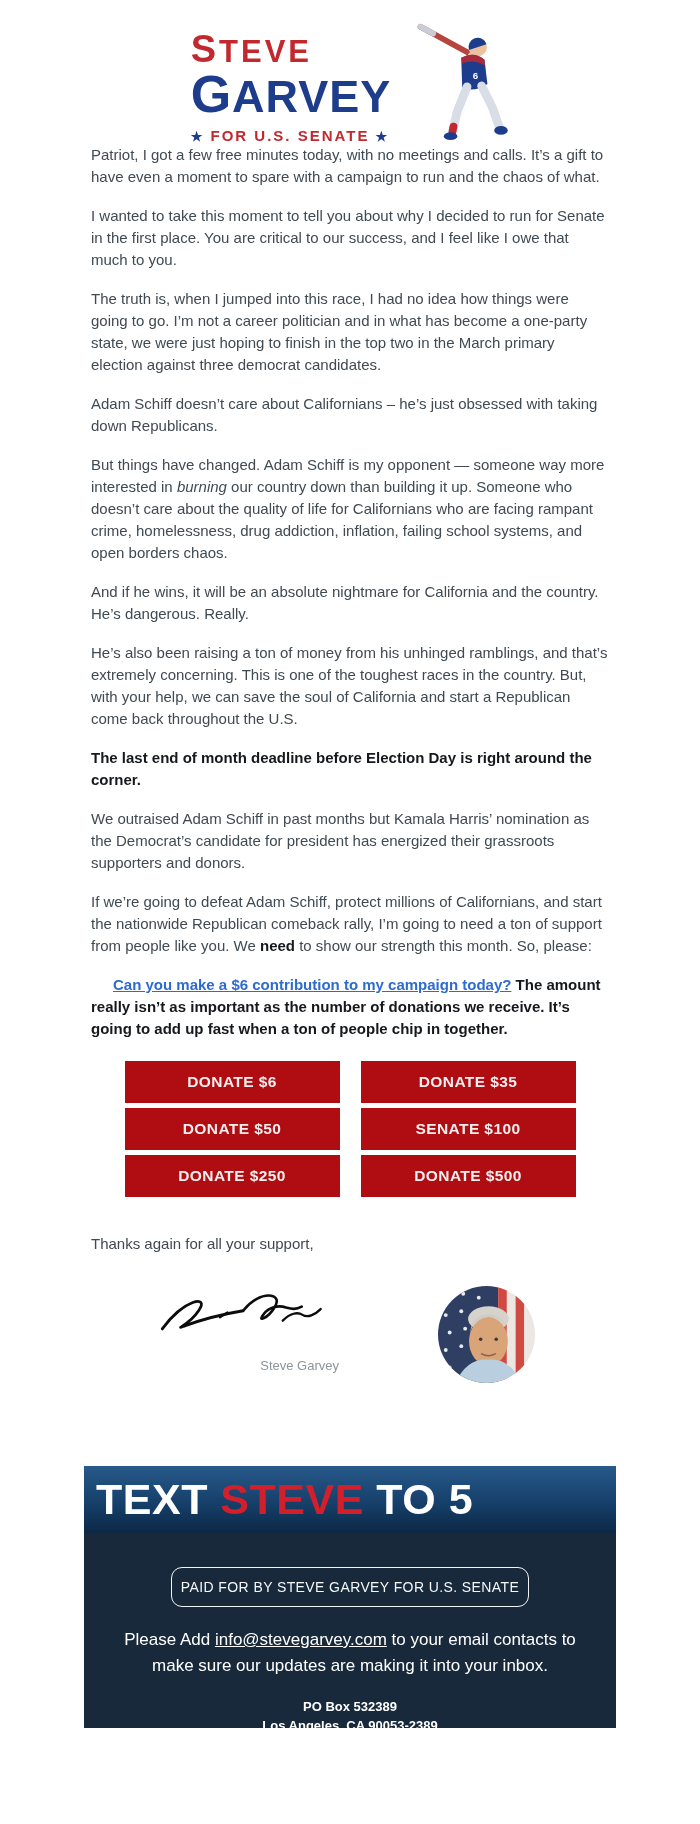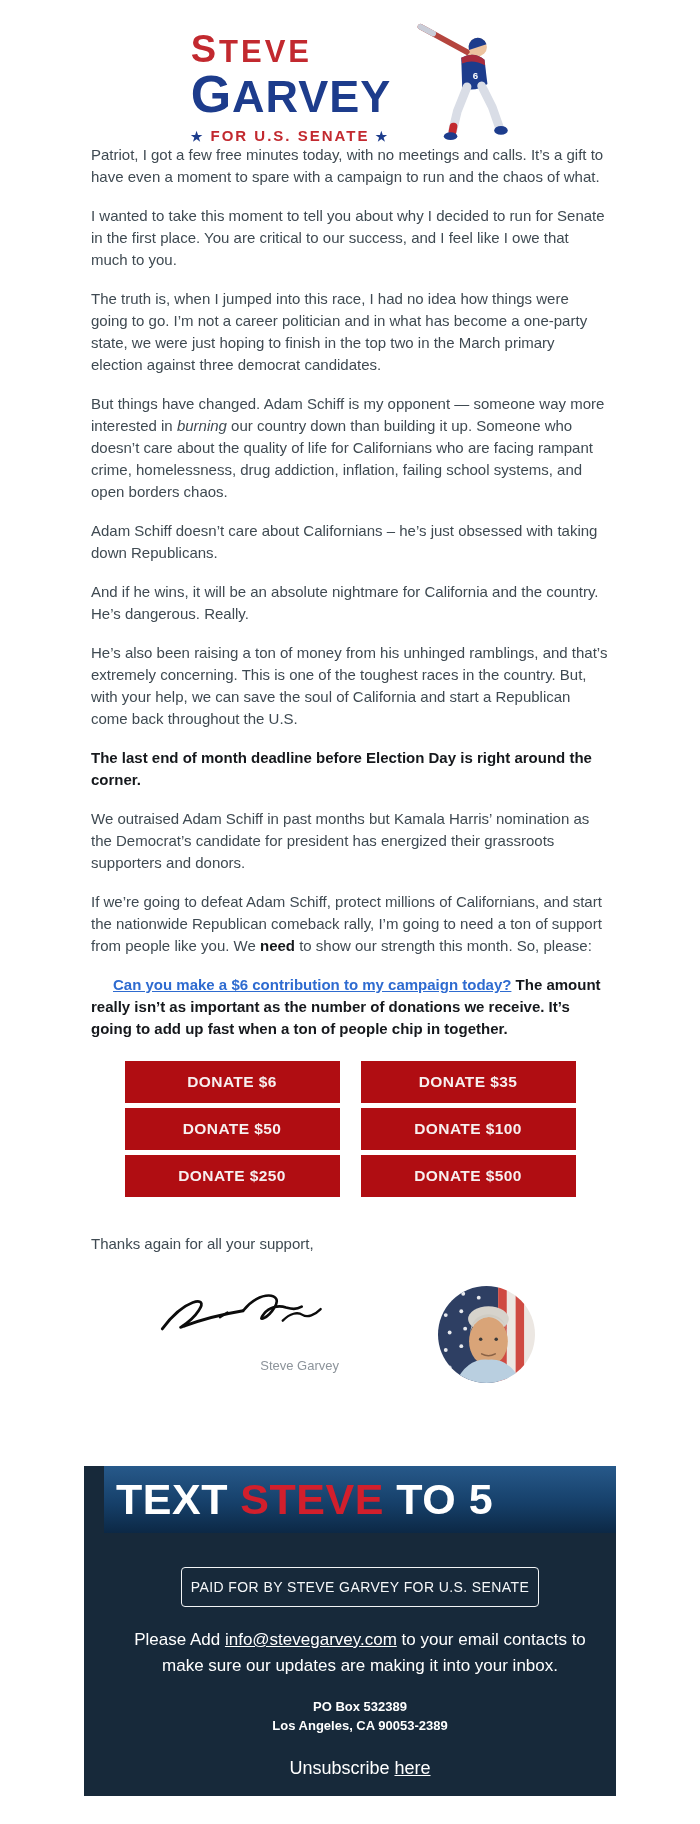--- a/index.html
+++ b/index.html
@@ -30,24 +30,24 @@
   .donate-btn { width:215px; height:42px; background:#b00d12; border:none; color:#f7efef; font-family:"Liberation Sans",sans-serif; font-size:15.5px; font-weight:bold; letter-spacing:0.4px; cursor:pointer; }
 
   
   .thanks { margin-top:36px !important; }
   .sig-row { display:flex; justify-content:space-between; align-items:flex-start; padding:14px 12px 0 28px; height:118px; }
   .sig-block { text-align:right; width:220px; }
   .sig-name { color:#8d949b; font-size:13px; margin-top:2px; }
   .photo-circle { width:97px; height:97px; border-radius:50%; overflow:hidden; flex:none; margin-right:62px; }
 
   
-  .footer { width:532px; margin:76px auto 0; background:#17293a; color:#fff; height:330px;padding-left:20px; }
+  .footer { width:532px; margin:76px auto 0; background:#17293a; color:#fff; height:262px; }
   .banner { height:67px; background:linear-gradient(180deg,#27598a 0%,#16406a 55%,#0c2845 100%); display:flex; align-items:center; padding-left:12px; font-size:43px; font-weight:800; letter-spacing:0.5px; color:#fff; white-space:pre; }
   .banner .red { color:#d21f2c; }
-  .disclaimer-box { width:358px; margin:34px auto 0; border:1px solid #f2f4f6; border-radius:4px; text-align:center; padding:11px 6px; font-size:14px; letter-spacing:0.4px; color:#f5f7f9; }
+  .disclaimer-box { width:358px; margin:34px auto 0; border:1px solid #f2f4f6; border-radius:11px; text-align:center; padding:11px 6px; font-size:14px; letter-spacing:0.4px; color:#f5f7f9; }
   .contact { width:486px; margin:20px auto 0; text-align:center; font-size:17px; line-height:1.55; }
   .email-link, .unsub a { color:#fff; text-decoration:underline; cursor:pointer; }
   .address { text-align:center; font-size:13px; line-height:1.5; font-weight:bold; margin-top:17px; }
   .unsub { text-align:center; font-size:18px; margin-top:22px; }
 </style>
 </head>
 <body>
 
 <div class="page">
 
@@ -77,35 +77,35 @@
       <ellipse cx="55" cy="122" rx="7" ry="4" fill="#1d3c8c"></ellipse>
       <ellipse cx="107" cy="116" rx="7" ry="4.5" fill="#1d3c8c"></ellipse>
     </svg>
   </header>
 
   <main class="content">
     <div>
         <p><span>Patriot, I got a few free minutes today, with no meetings and calls. It’s a gift to have even a moment to spare with a campaign to run and the chaos of what.</span></p>
         <p><span>I wanted to take this moment to tell you about why I decided to run for Senate in the first place. You are critical to our success, and I feel like I owe that much to you.</span></p>
         <p><span>The truth is, when I jumped into this race, I had no idea how things were going to go. I’m not a career politician and in what has become a one-party state, we were just hoping to finish in the top two in the March primary election against three democrat candidates.</span></p>
+        <p><span>Adam Schiff doesn’t care about Californians – he’s just obsessed with taking down Republicans.</span></p>
         <p><span>But things have changed. Adam Schiff is my opponent — someone way more interested in </span><span class="run-italic">burning</span><span> our country down than building it up. Someone who doesn’t care about the quality of life for Californians who are facing rampant crime, homelessness, drug addiction, inflation, failing school systems, and open borders chaos.</span></p>
-        <p><span>Adam Schiff doesn’t care about Californians – he’s just obsessed with taking down Republicans.</span></p>
         <p><span>And if he wins, it will be an absolute nightmare for California and the country. He’s dangerous. Really.</span></p>
         <p><span>He’s also been raising a ton of money from his unhinged ramblings, and that’s extremely concerning. This is one of the toughest races in the country. But, with your help, we can save the soul of California and start a Republican come back throughout the U.S.</span></p>
         <p><span class="run-bold">The last end of month deadline before Election Day is right around the corner.</span></p>
         <p><span>We outraised Adam Schiff in past months but Kamala Harris’ nomination as the Democrat’s candidate for president has energized their grassroots supporters and donors.</span></p>
         <p><span>If we’re going to defeat Adam Schiff, protect millions of Californians, and start the nationwide Republican comeback rally, I’m going to need a ton of support from people like you. We </span><span class="run-bold">need</span><span> to show our strength this month. So, please:</span></p>
         <p><span class="run-link">Can you make a $6 contribution to my campaign today?</span><span class="run-bold"> The amount really isn’t as important as the number of donations we receive. It’s going to add up fast when a ton of people chip in together.</span></p>
       </div>
 
     <div class="donate-grid">
         <button class="donate-btn">DONATE $6</button>
         <button class="donate-btn">DONATE $35</button>
         <button class="donate-btn">DONATE $50</button>
-        <button class="donate-btn">DONATE $100</button>
+        <button class="donate-btn">SENATE $100</button>
         <button class="donate-btn">DONATE $250</button>
         <button class="donate-btn">DONATE $500</button>
       </div>
 
     <p class="thanks">Thanks again for all your support,</p>
 
     <div class="sig-row">
       <div class="sig-block">
         <svg width="200" height="66" viewBox="0 0 230 80" aria-hidden="true">
           <path d="M22,52 C48,16 80,10 66,30 C55,47 34,54 50,48 C72,40 96,34 120,30" fill="none" stroke="#0c0c0c" stroke-width="3.4" stroke-linecap="round"></path>

